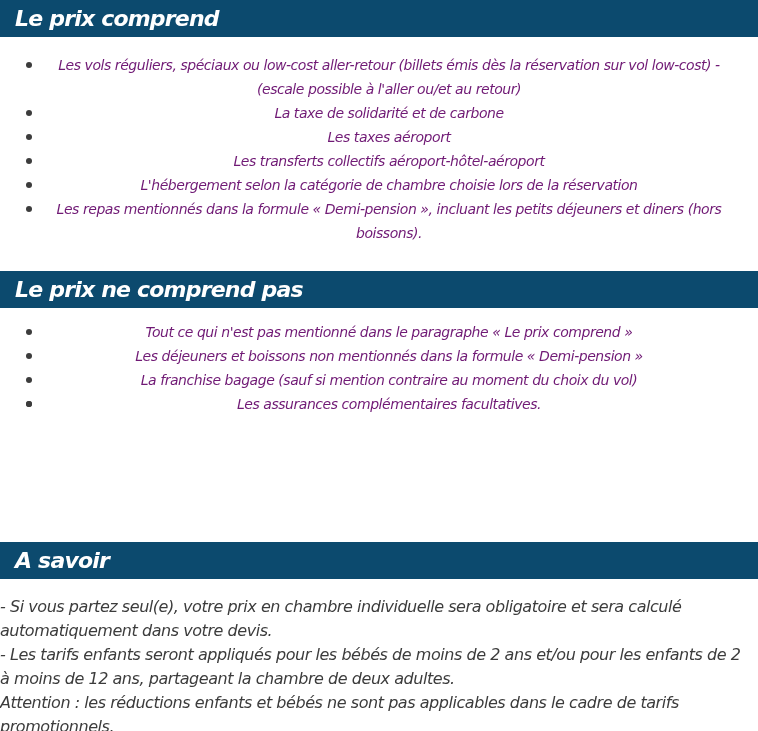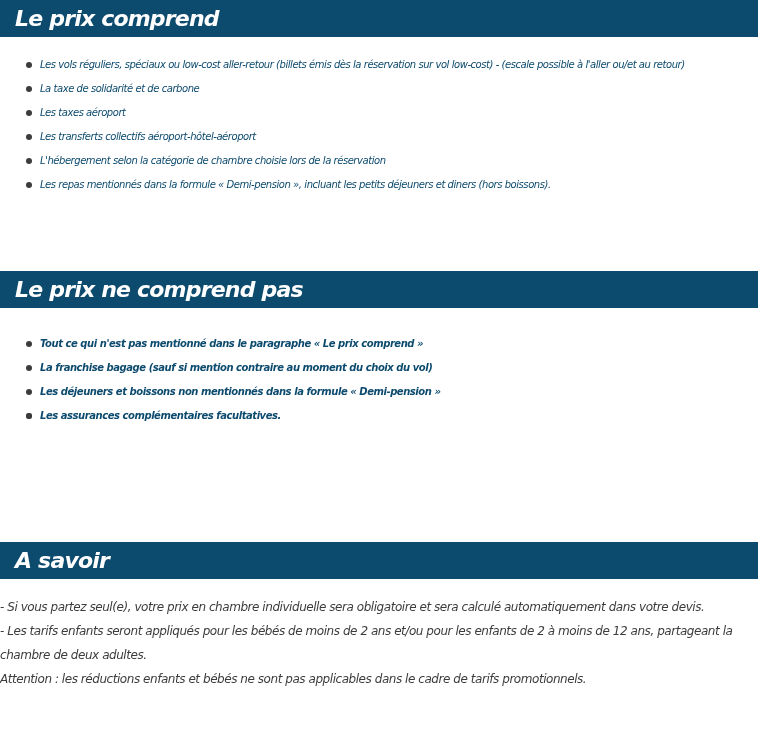--- a/index.html
+++ b/index.html
@@ -7,51 +7,52 @@
     body { font-family: "DejaVu Sans", sans-serif; color: #3c3c3c; position: relative; }
     .section-header {
       position: absolute; left: 0; width: 758px; height: 37px;
       background: #0c4a6e; color: #ffffff;
       font-family: "DejaVu Sans", sans-serif; font-style: italic; font-weight: bold;
       font-size: 22px; line-height: 37px; padding-left: 15px; letter-spacing: -0.8px;
     }
     ul.items { position: absolute; left: 0; width: 758px; list-style: none; }
     ul.items li {
       position: relative; padding-left: 40px; padding-right: 20px;
-      font-style: italic; font-size: 10px; line-height: 24px; letter-spacing: -0.45px;
-      color: #0c4a6e;
+      font-style: italic; font-size: 14px; line-height: 24px; letter-spacing: -0.45px;
+      color: #701a75;
+      text-align: center;
     }
     ul.items li .bullet {
       position: absolute; left: 26px; top: 9px; width: 6px; height: 6px;
       border-radius: 50%; background: #3c3c3c;
     }
     .savoir { position: absolute; left: 0; top: 595px; width: 758px; }
     .savoir p {
-      font-style: italic; font-size: 12px; line-height: 24px; letter-spacing: -0.45px;
+      font-style: italic; font-size: 16px; line-height: 24px; letter-spacing: -0.45px;
       color: #3c3c3c; padding-right: 6px;
     }
   </style>
 </head>
 <body>
 
 <div class="section-header" style="top:0;">Le prix comprend</div>
 <ul class="items" style="top:53px;">
   <li><span class="bullet"></span><span>Les vols réguliers,  spéciaux ou low-cost aller-retour (billets émis dès la réservation sur vol low-cost) - (escale possible à l'aller ou/et au retour)</span></li>
   <li><span class="bullet"></span><span>La taxe de solidarité et de carbone</span></li>
   <li><span class="bullet"></span><span>Les taxes aéroport</span></li>
   <li><span class="bullet"></span><span>Les transferts collectifs aéroport-hôtel-aéroport</span></li>
   <li><span class="bullet"></span><span>L'hébergement selon la catégorie de chambre choisie lors de la réservation</span></li>
   <li><span class="bullet"></span><span>Les repas mentionnés dans la formule « Demi-pension », incluant les petits déjeuners et diners (hors boissons).</span></li>
 </ul>
 
 <div class="section-header" style="top:271px;">Le prix ne comprend pas</div>
-<ul class="items" style="top:332px;font-weight:bold;">
+<ul class="items" style="top:320px;">
   <li><span class="bullet"></span><span>Tout ce qui n'est pas mentionné dans le paragraphe « Le prix comprend »</span></li>
+  <li><span class="bullet"></span><span>Les déjeuners et boissons non mentionnés dans la formule « Demi-pension »</span></li>
   <li><span class="bullet"></span><span>La franchise bagage (sauf si mention contraire au moment du choix du vol)</span></li>
-  <li><span class="bullet"></span><span>Les déjeuners et boissons non mentionnés dans la formule « Demi-pension »</span></li>
   <li><span class="bullet"></span></li>
   <li><span class="bullet"></span><span>Les assurances complémentaires facultatives.</span></li>
 </ul>
 
 <div class="section-header" style="top:542px;">A savoir</div>
 <div class="savoir">
   <p>- Si vous partez seul(e), votre prix en chambre individuelle sera obligatoire et sera calculé automatiquement dans votre devis.</p>
   <p>- Les tarifs enfants seront appliqués pour les bébés de moins de 2 ans et/ou pour les enfants de 2 à moins de 12 ans, partageant la chambre de deux adultes.</p>
   <p>Attention : les réductions enfants et bébés ne sont pas applicables dans le cadre de tarifs promotionnels.</p>
 </div>

